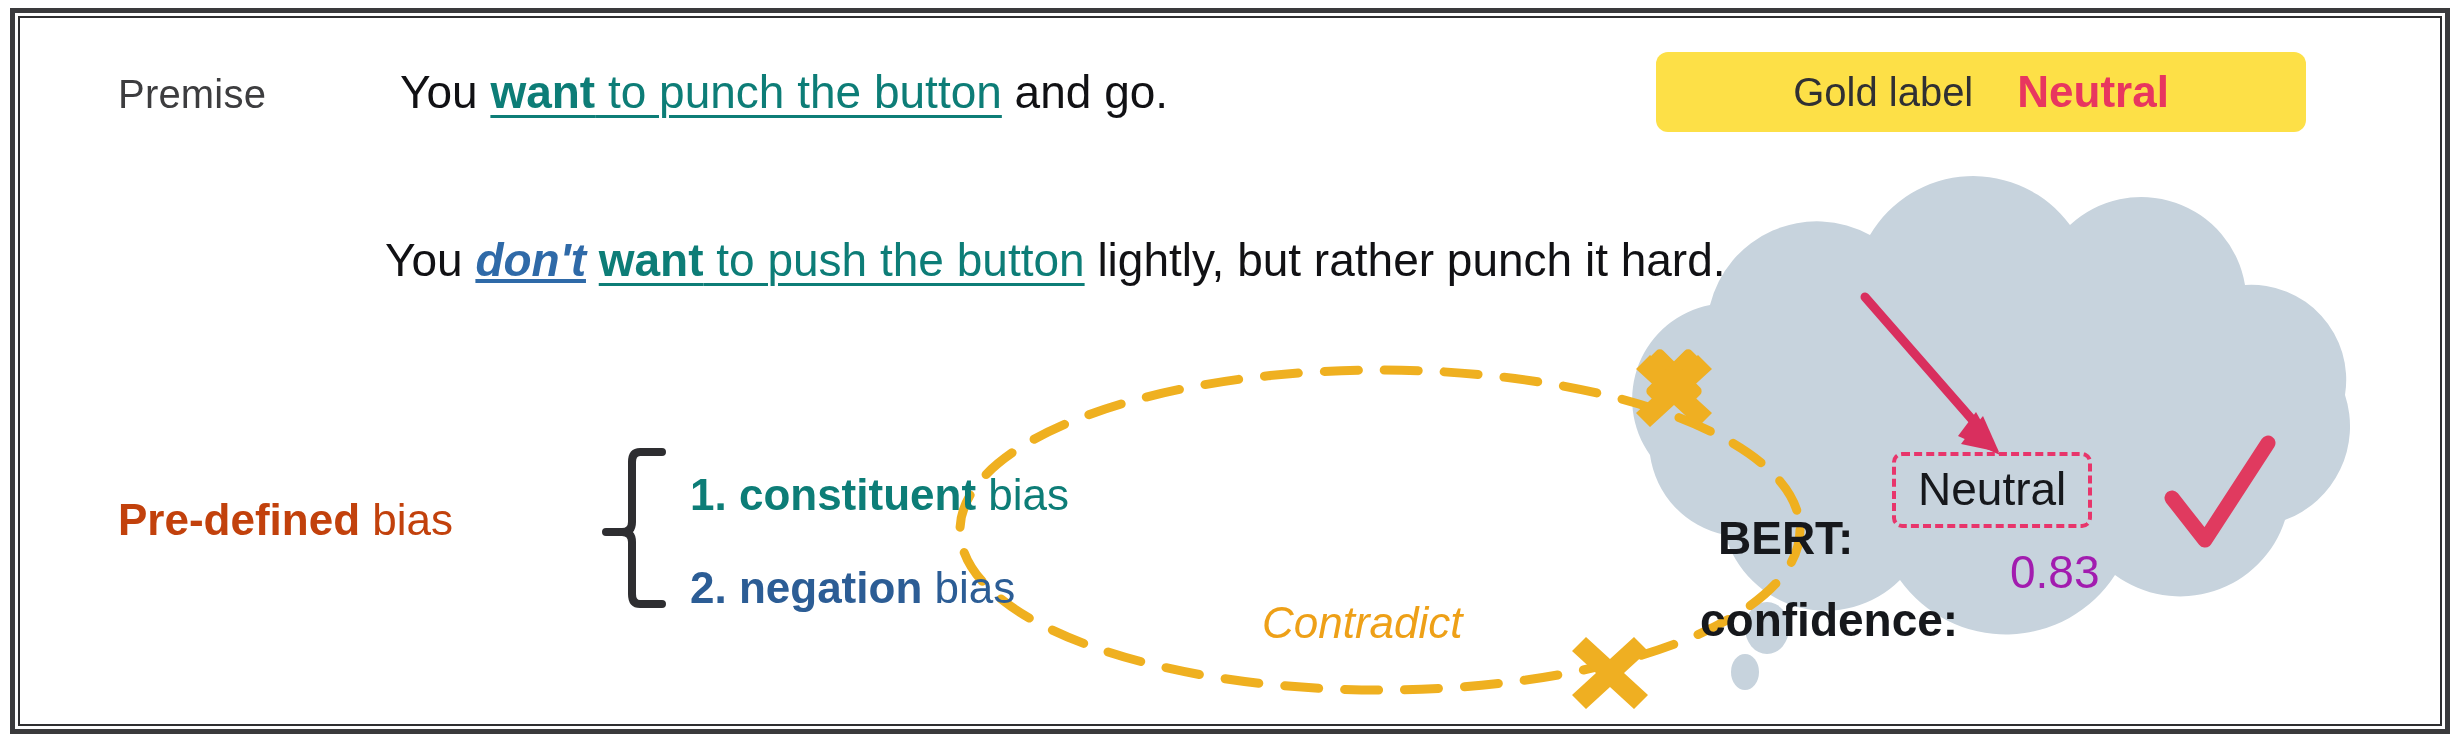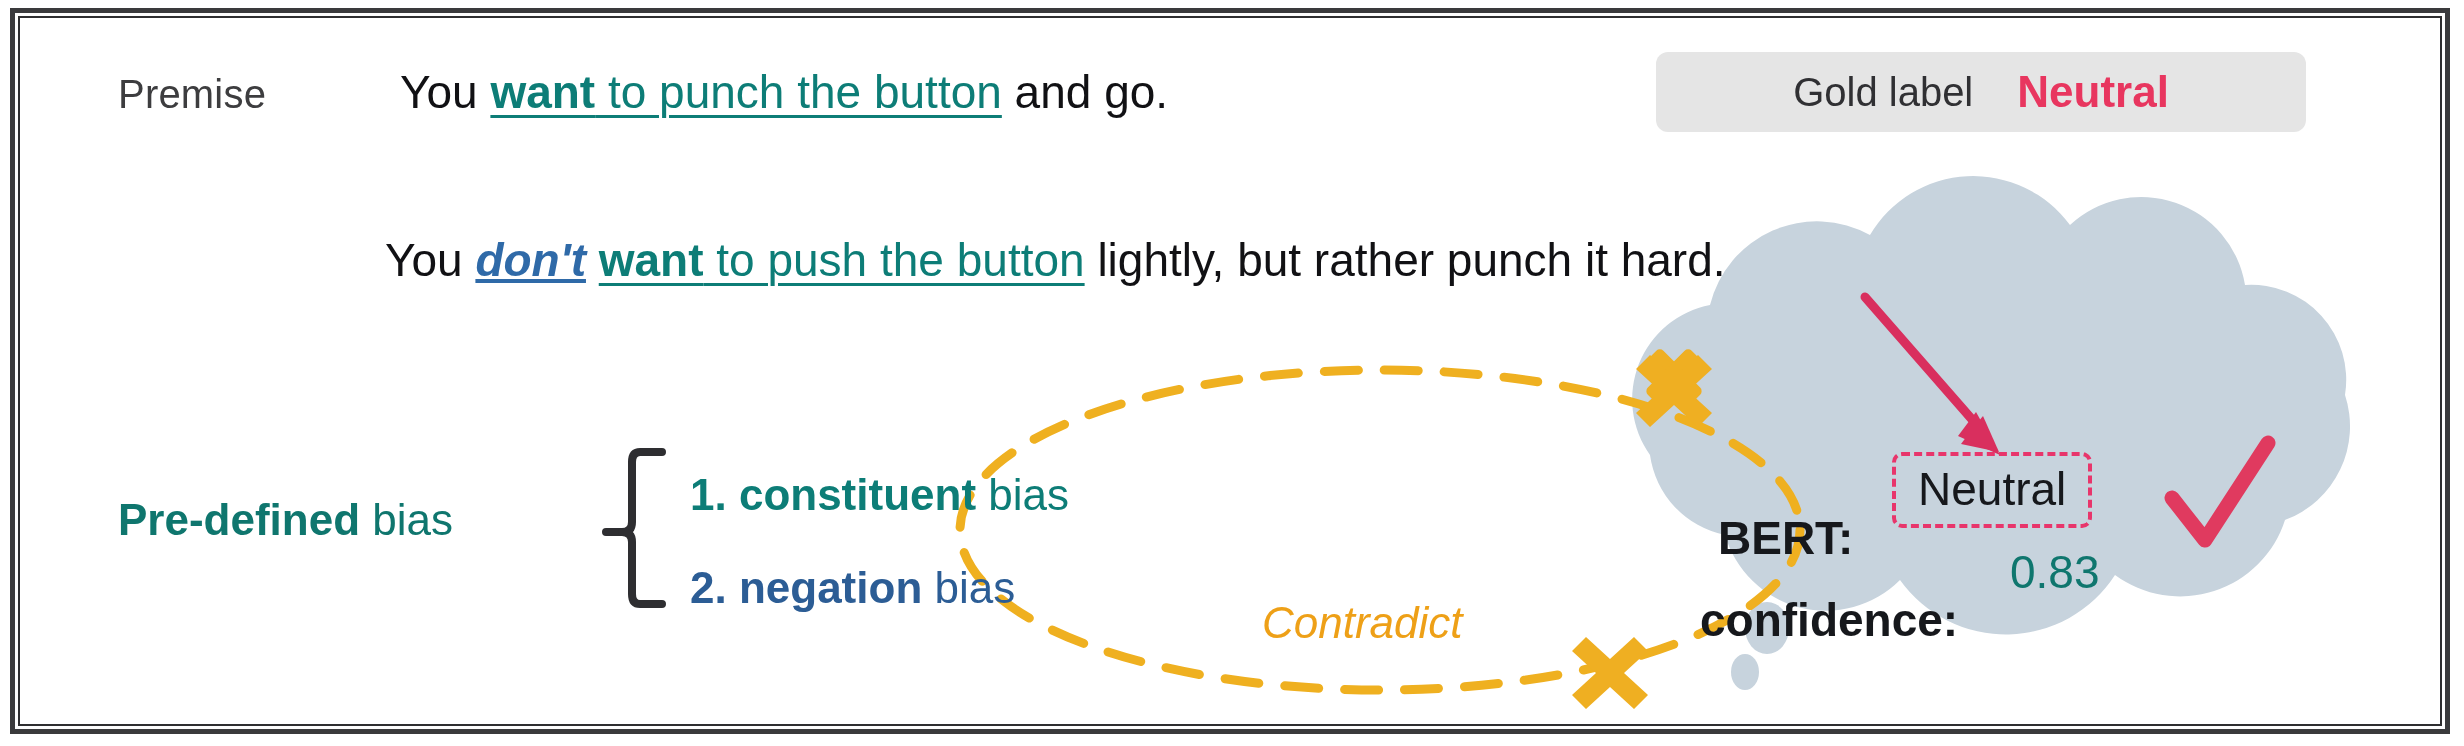--- a/index.html
+++ b/index.html
@@ -74,21 +74,21 @@
     text-decoration: underline;
   }
 
   
   .gold-box {
     position: absolute;
     left: 1656px;
     top: 52px;
     width: 650px;
     height: 80px;
-    background: #e5e5e5;
+    background: #fde047;
     border-radius: 12px;
     display: flex;
     align-items: center;
     justify-content: center;
     gap: 44px;
     box-sizing: border-box;
   }
   .gold-key {
     font-size: 40px;
     color: #303033;
@@ -99,21 +99,21 @@
     color: #e8365f;
     font-weight: 700;
   }
 
   
   .pdb {
     position: absolute;
     left: 118px;
     top: 495px;
     font-size: 44px;
-    color: #0f766e;
+    color: #c2410c;
   }
   .pdb b { font-weight: 700; }
 
   .bias-item {
     position: absolute;
     font-size: 44px;
     white-space: nowrap;
   }
   .bias-1 { left: 690px; top: 470px; color: #0d7d77; }
   .bias-2 { left: 690px; top: 563px; color: #2c5d95; }
@@ -153,21 +153,21 @@
     border-radius: 10px;
     box-sizing: border-box;
     white-space: nowrap;
   }
   .cl-conf { left: 1700px; top: 545px; font-weight: 700; }
   .cl-confval {
     position: absolute;
     left: 2010px;
     top: 545px;
     font-size: 46px;
-    color: #0f766e;
+    color: #a21caf;
     font-weight: 400;
   }
 </style>
 </head>
 <body>
 
 <div id="figure">
 
   <div class="frame-outer"></div>
   <div class="frame-inner"></div>

